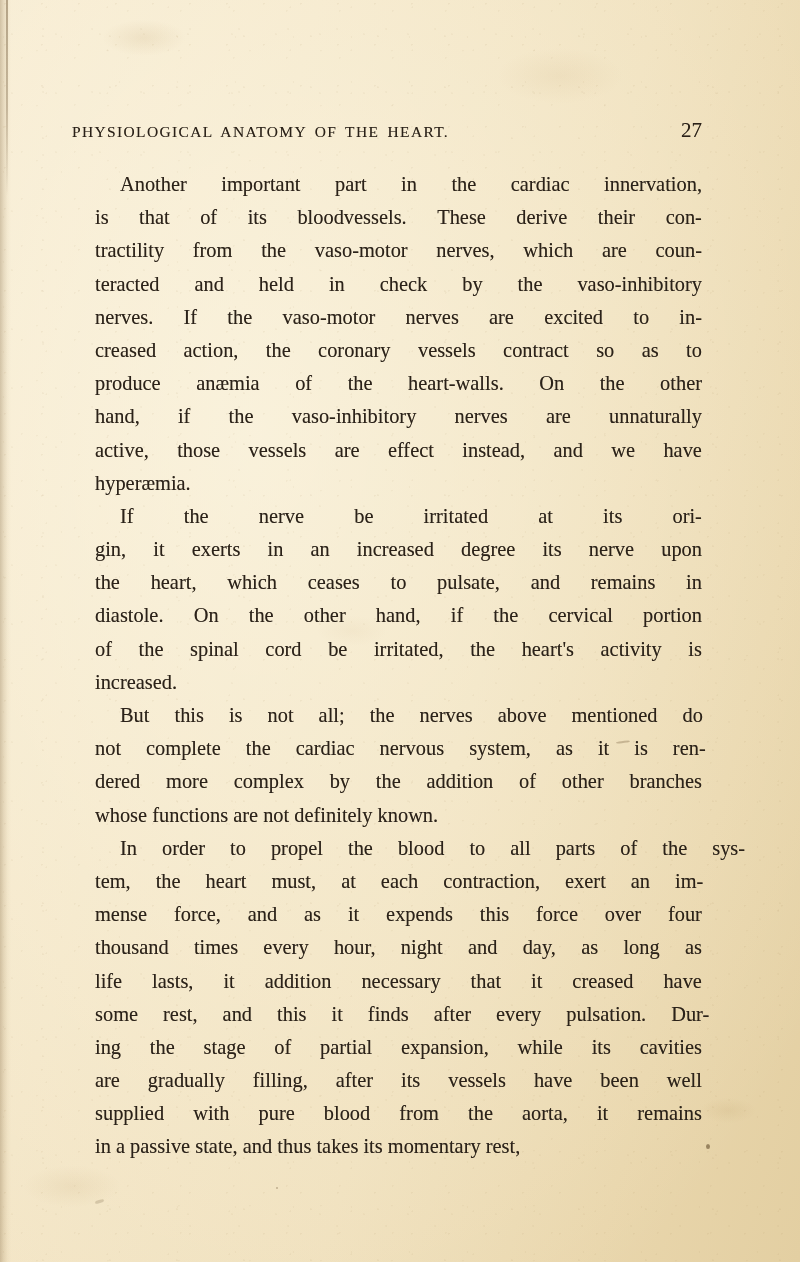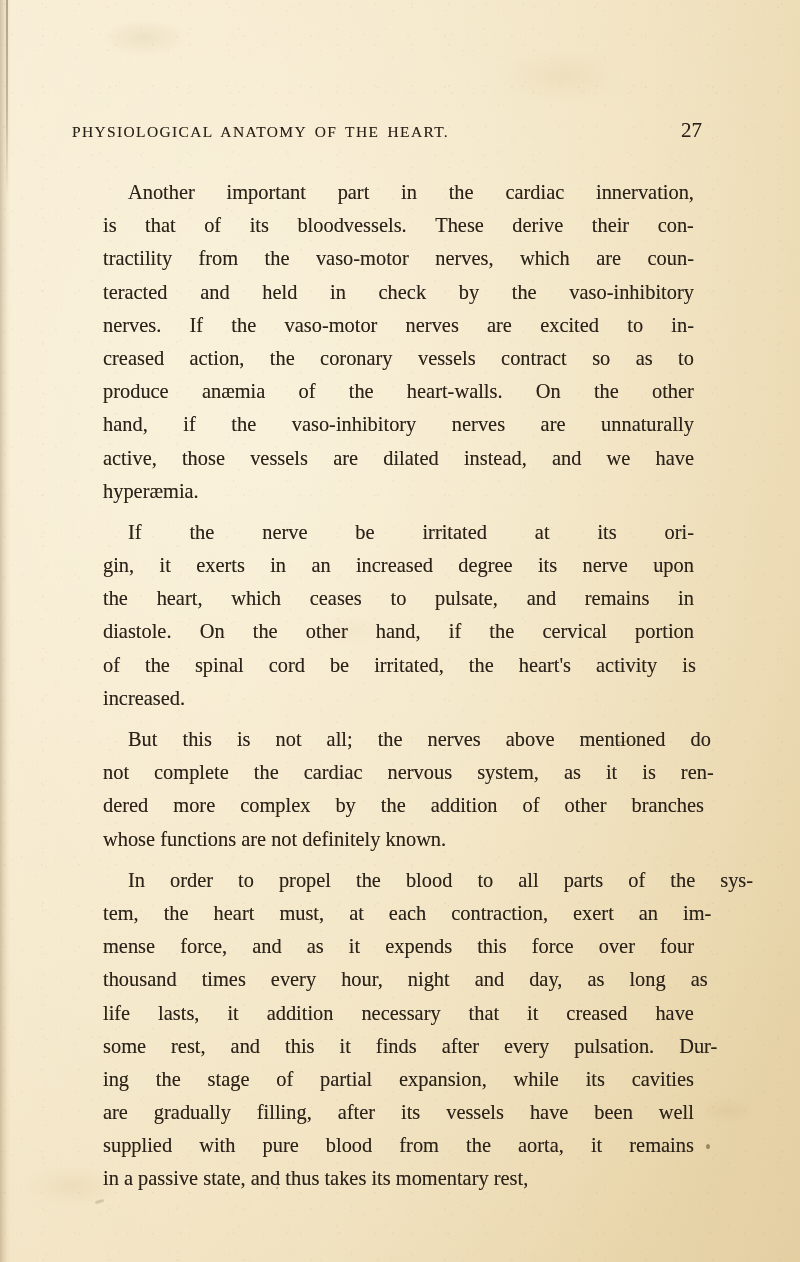--- a/index.html
+++ b/index.html
@@ -145,21 +145,21 @@
     width: 632px;
     color: #2b2219;
     font-size: 20.4px;
     line-height: 33.2px;
     text-align: justify;
     text-justify: inter-word;
     -webkit-hyphens: none;
     hyphens: none;
   }
   .body p {
-    margin: 8px;
+    margin: 0;
     text-indent: 25px;
   }
   
   .line {
     display: block;
     width: 100%;
     height: 33.2px;
     white-space: nowrap;
   }
   .line.just {
@@ -279,21 +279,21 @@
             <span>vaso-inhibitory</span>
             <span>nerves</span>
             <span>are</span>
             <span>unnaturally</span>
           </span>
           <span class="line just">
             <span>active,</span>
             <span>those</span>
             <span>vessels</span>
             <span>are</span>
-            <span>dilated</span>
+            <span>effect</span>
             <span>instead,</span>
             <span>and</span>
             <span>we</span>
             <span>have</span>
           </span>
           <span class="line last">hyperæmia.</span>
         </p>
       <p>
           <span class="line just indent">
             <span>If</span>

